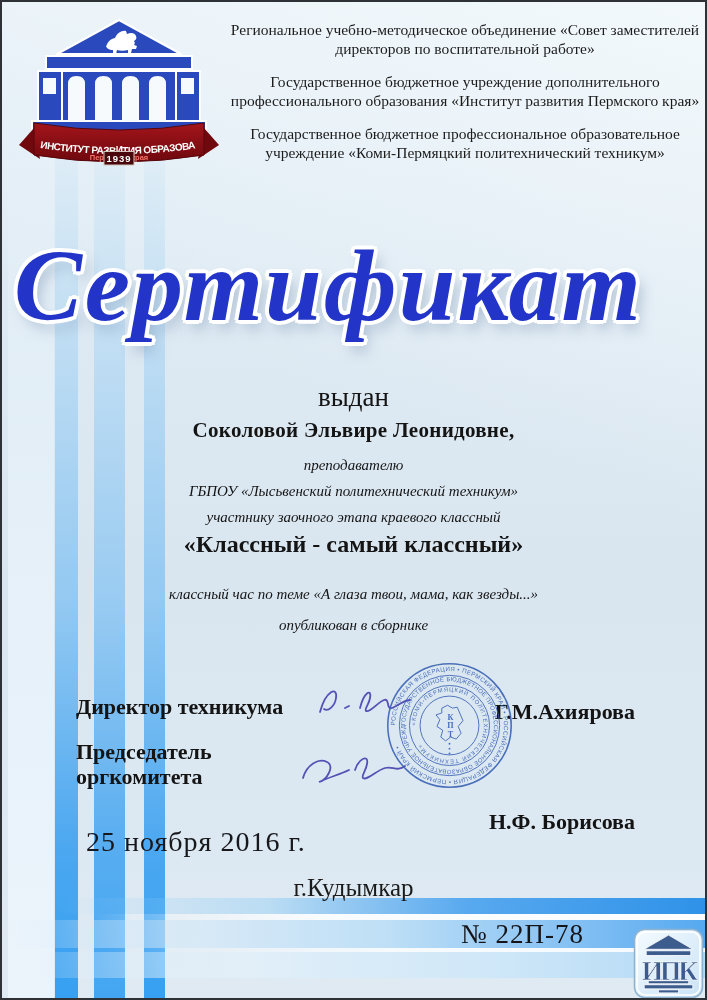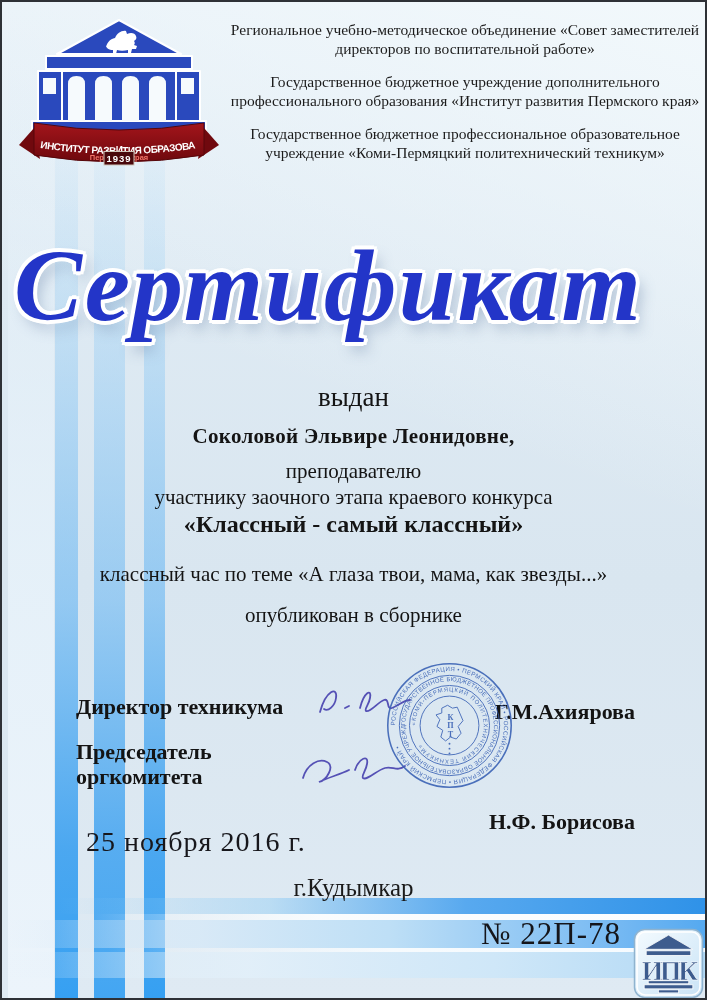--- a/index.html
+++ b/index.html
@@ -56,43 +56,43 @@
     text-align:left;padding-left:12px;box-sizing:border-box;
     font-style:italic;font-weight:bold;
     font-size:102px;line-height:152px;letter-spacing:2px;
     color:#2335c8;
     text-shadow:
       -3px -3px 0 #fff, 3px -3px 0 #fff, -3px 3px 0 #fff, 3px 3px 0 #fff,
       -4px 0 0 #fff, 4px 0 0 #fff, 0 -4px 0 #fff, 0 4px 0 #fff,
       6px 9px 14px rgba(110,135,170,.45);}
 
   .body-block{position:absolute;top:380px;left:0;width:100%;text-align:center;}
-  .issued{font-size:27px;line-height:30px;margin-bottom:6px;}
+  .issued{font-size:27px;line-height:30px;}
   .recipient{font-size:21px;line-height:36px;font-weight:bold;letter-spacing:.3px;margin-bottom:4px;}
-  .role,.inst,.part,.work,.pub{font-size:21px;line-height:26px;}
+  .role,.inst,.part,.work,.pub{font-size:15px;line-height:26px;font-style:italic;}
   .contest{font-size:24px;line-height:28px;font-weight:bold;}
   .work{margin-top:23px;}
-  .pub{margin-top:15px;}
+  .pub{margin-top:5px;}
 
   .sig-label{position:absolute;left:74px;font-weight:bold;font-size:22px;line-height:25px;}
   .sig-label-director{top:692px;}
   .sig-label-chair{top:737px;}
   .sig-name{position:absolute;right:70px;font-weight:bold;font-size:22px;line-height:25px;text-align:right;}
   .sig-name-director{top:697px;}
   .sig-name-chair{top:761px;margin-top:46px;}
 
   .stamp-svg{position:absolute;left:380px;top:656px;width:135px;height:135px;opacity:.9;}
   .sig1-svg{position:absolute;left:310px;top:680px;width:110px;height:45px;}
   .sig2-svg{position:absolute;left:295px;top:738px;width:115px;height:55px;}
 
   .date-line{position:absolute;top:824px;left:0;width:100%;text-align:left;
     padding-left:84px;box-sizing:border-box;font-size:28px;letter-spacing:1px;color:#17171c;}
   .city-line{position:absolute;top:872px;left:0;width:100%;text-align:center;font-size:25px;color:#1a1a1a;}
-  .number-line{position:absolute;top:917px;left:459px;width:180px;text-align:center;
-    font-size:31px;line-height:30px;letter-spacing:1px;color:#15151a;z-index:4;}
+  .number-line{position:absolute;top:917px;left:459px;width:180px;text-align:left;
+    font-size:27px;line-height:30px;letter-spacing:1px;color:#15151a;z-index:4;}
   .badge-svg{position:absolute;left:631px;top:926px;width:71px;height:71px;z-index:5;}
 
   .ring-text{font-family:"Liberation Sans",sans-serif;fill:#3b63b5;}
   .stamp-line{stroke:#3b63b5;fill:none;}
 </style>
 </head>
 <body>
 
 <div class="page">
 
@@ -149,21 +149,22 @@
     <p>Государственное бюджетное учреждение дополнительного профессионального образования «Институт развития Пермского края»</p>
     <p>Государственное бюджетное профессиональное образовательное учреждение «Коми-Пермяцкий политехнический техникум»</p>
   </div>
 
   <div class="cert-title">Сертификат</div>
 
   <div class="body-block">
     <div class="issued">выдан</div>
     <div class="recipient">Соколовой Эльвире Леонидовне,</div>
     <div class="role">преподавателю</div>
-    <div class="part">участнику заочного этапа краевого конкурса</div>
+    <div class="inst">ГБПОУ «Лысьвенский политехнический техникум»</div>
+    <div class="part">участнику заочного этапа краевого классный</div>
     <div class="contest">«Классный - самый классный»</div>
     <div class="work">классный час по теме «А глаза твои, мама, как звезды...»</div>
     <div class="pub">опубликован в сборнике</div>
   </div>
 
   <div class="sig-label sig-label-chair">
     <div>Председатель</div>
     <div>оргкомитета</div>
   </div>
   <div class="sig-label sig-label-director">Директор техникума</div>

